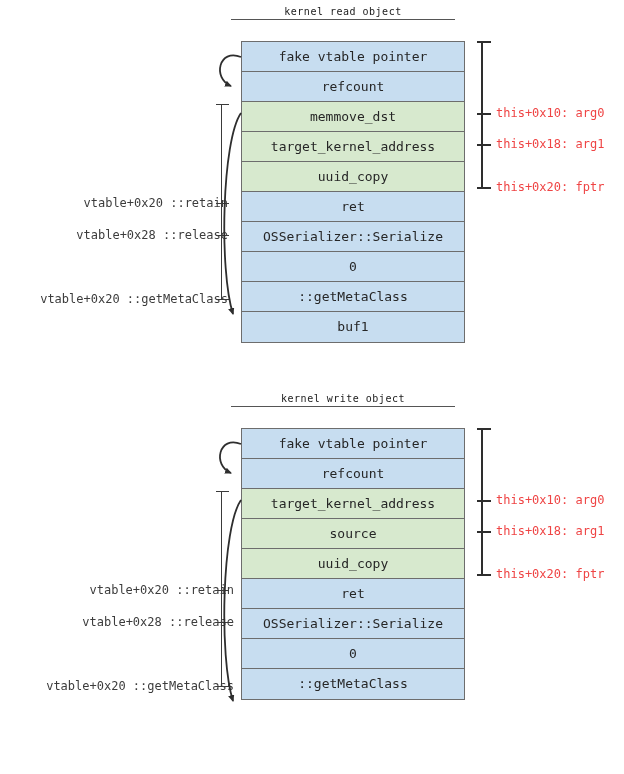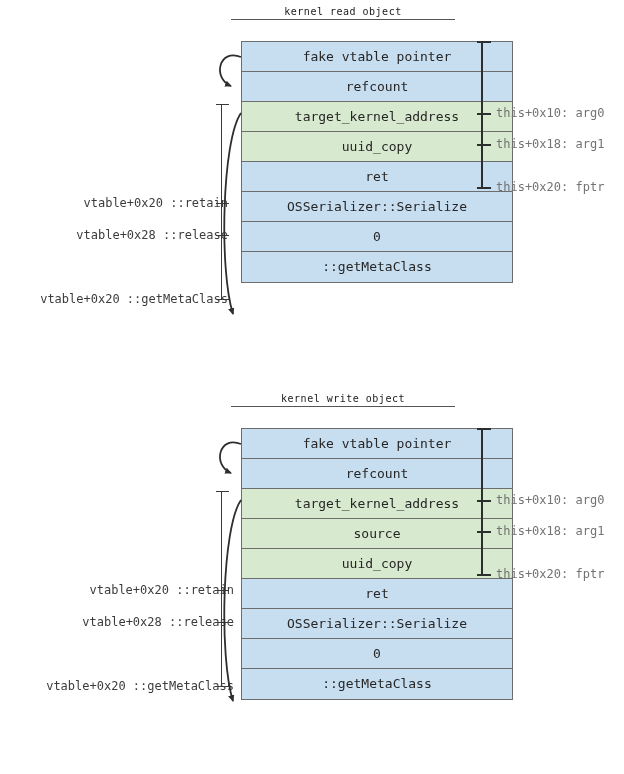--- a/index.html
+++ b/index.html
@@ -33,21 +33,21 @@
     color: #1a1a1a;
     border-bottom: 1.5px solid #555;
     padding-bottom: 2px;
     white-space: nowrap;
   }
 
   .table {
     position: absolute;
     left: 241px;
     top: 41px;
-    width: 272px;
+    width: 224px;
     border: 1.5px solid #6d6d6d;
     box-sizing: border-box;
   }
   .row {
     height: 30px;
     line-height: 30px;
     text-align: center;
     font-size: 13px;
     color: #262626;
     border-bottom: 1px solid #6d6d6d;
@@ -104,21 +104,21 @@
     position: absolute;
     left: -6px;
     width: 14px;
     height: 0;
     border-top: 2px solid #2e2e2e;
   }
   .right-label {
     position: absolute;
     text-align: left;
     font-size: 12px;
-    color: #737373;
+    color: #ef4444;
     white-space: nowrap;
     line-height: 12px;
   }
 
   .arrows {
     position: absolute;
     left: 0;
     top: 0;
     width: 624px;
     height: 387px;
@@ -128,26 +128,28 @@
 </head>
 <body>
 
 <div class="diagram" id="diagram-read">
 
   <div class="diagram-title">kernel read object</div>
 
   <div class="table">
     <div class="row blue">fake vtable pointer</div>
     <div class="row blue">refcount</div>
+    <div class="row green">memmove_dst</div>
     <div class="row green">target_kernel_address</div>
     <div class="row green">uuid_copy</div>
     <div class="row blue">ret</div>
     <div class="row blue">OSSerializer::Serialize</div>
     <div class="row blue">0</div>
     <div class="row blue">::getMetaClass</div>
+    <div class="row blue">buf1</div>
   </div>
 
   <div class="left-bracket" style="left:221px; top:105px; height:195px;">
     <div class="cap" style="top:-1px;"></div>
     <div class="cap" style="top:194px;"></div>
     <div class="tick" style="top:98px;"></div>
     <div class="tick" style="top:130px;"></div>
     <div class="tick" style="top:194px;"></div>
   </div>
   <div class="left-label" style="top:197px; right:396px;">vtable+0x20 ::retain</div>

